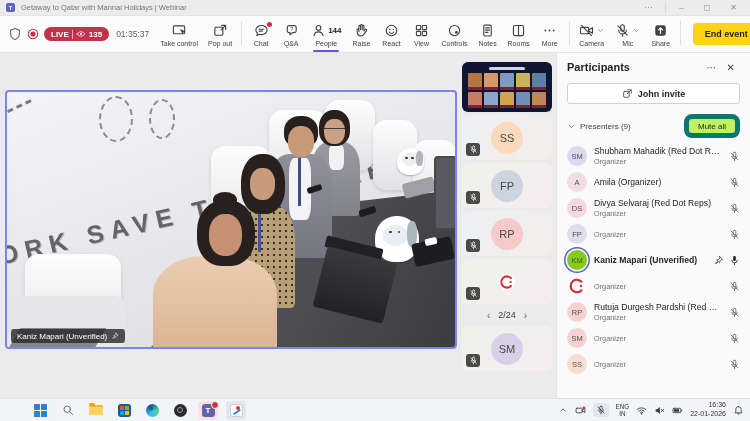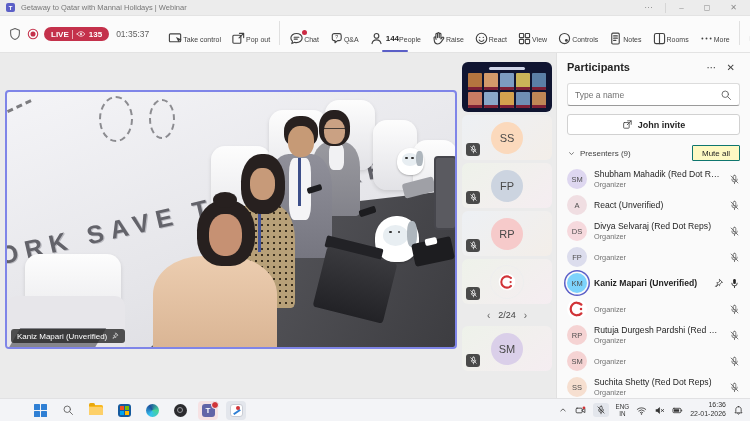--- a/index.html
+++ b/index.html
@@ -11,26 +11,26 @@
   
   .titlebar{position:absolute;left:0;top:0;width:750px;height:16px;background:#ececec;display:flex;align-items:center;padding:0 6px;gap:6px;border-bottom:1px solid #e3e3e3}
   .tlogo{width:9px;height:9px;border-radius:2px;background:var(--accent);color:#fff;font-size:6px;font-weight:bold;display:flex;align-items:center;justify-content:center}
   .ttitle{font-size:7.5px;color:#777}
   .tspacer{flex:1}
   .wctl{font-size:8px;color:#8a8a8a;padding:0 7px;cursor:default}
   .wdiv{width:1px;height:10px;background:#d6d6d6}
 
   
   .toolbar{position:absolute;left:0;top:16px;width:750px;height:37px;background:#fbfbfb;border-bottom:1px solid #e3e3e3;display:flex;align-items:center;padding:0 8px}
-  .tb-left{display:flex;align-items:center;gap:4px;margin-right:14px}
+  .tb-left{display:flex;align-items:center;gap:4px;margin-right:6px}
   .livebadge{display:flex;align-items:center;gap:3px;background:var(--live);color:#fff;border-radius:9px;padding:2px 7px;font-size:8px;font-weight:bold}
   .livebadge .sep{width:1px;height:9px;background:rgba(255,255,255,.6)}
   .timer{font-size:8.5px;color:#616161;margin-left:3px}
   #tb-center{display:flex;align-items:flex-end;height:100%;padding-bottom:3px}
-  .tbi{display:flex;align-items:center;justify-content:flex-start;padding:2px 5px;min-width:30px;position:relative;cursor:default}
+  .tbi{display:flex;flex-direction:column;align-items:center;justify-content:flex-start;padding:2px 5px;min-width:30px;position:relative;cursor:default}
   .tbi-top{position:relative;display:flex;align-items:center;gap:2px;height:17px}
   .tbi-label{font-size:7px;color:#424242;margin-top:1px;white-space:nowrap}
   .tbi-count{font-size:8px;font-weight:bold;color:#242424}
   .tbi-dot{position:absolute;top:0;right:-3px;width:5px;height:5px;border-radius:50%;background:#cc2b44}
   .tbi.active:after{content:"";position:absolute;bottom:-3px;left:50%;transform:translateX(-50%);width:26px;height:2.5px;border-radius:2px;background:var(--accent)}
   .tb-div{width:1px;height:24px;background:#e0e0e0;margin:0 4px;align-self:center}
   .chev svg{opacity:.75}
   .endbtn{background:var(--endbtn);color:#242424;font-size:9px;font-weight:bold;border:none;border-radius:4px;padding:6px 12px;margin:0 8px;white-space:nowrap;cursor:pointer}
 
   
@@ -68,21 +68,21 @@
   .phead{display:flex;align-items:center;margin-bottom:10px}
   .ptitle{font-size:11px;font-weight:bold;color:#242424}
   .phead .tspacer{flex:1}
   .pctl{font-size:10px;color:#424242;padding:0 5px;cursor:default}
   .searchbox{display:flex;align-items:center;height:23px;background:#fff;border:1px solid #dcdcdc;border-bottom-color:#9a9a9a;border-radius:3px;padding:0 7px;margin-bottom:8px}
   .searchbox input{flex:1;border:none;outline:none;background:transparent;font-size:8.5px;color:#242424;font-family:inherit}
   .searchbox input::placeholder{color:#707070}
   .invitebtn{width:100%;height:21px;background:#fff;border:1px solid #d1d1d1;border-radius:3px;display:flex;align-items:center;justify-content:center;gap:5px;font-size:9px;font-weight:bold;color:#242424;margin-bottom:10px;cursor:pointer;font-family:inherit}
   .sectionrow{display:flex;align-items:center;gap:4px;margin-bottom:5px}
   .sectionlabel{font-size:8px;color:#424242}
-  .muteall{margin-left:auto;background:#fef9c3;border:1px solid #0f766e;border-radius:1px;font-size:8px;color:#242424;padding:2.5px 9px;cursor:pointer;font-family:inherit}
+  .muteall{margin-left:auto;background:#bef264;border:5px solid #0f766e;border-radius:8px;font-size:8px;color:#242424;padding:2.5px 9px;cursor:pointer;font-family:inherit}
   .prow{display:flex;align-items:center;gap:7px;height:26px;cursor:default}
   .pav{width:20px;height:20px;border-radius:50%;flex:none;display:flex;align-items:center;justify-content:center;font-size:7.5px;color:#4f4f4f}
   .pav-active{box-shadow:0 0 0 1.5px #fafafa,0 0 0 3px var(--accent)}
   .pinfo{flex:1;min-width:0}
   .pname{font-size:8.6px;color:#242424;white-space:nowrap;overflow:hidden;text-overflow:ellipsis}
   .pname.bold{font-weight:bold}
   .prole{font-size:7.3px;color:#707070;margin-top:.5px}
   .picons{display:flex;align-items:center;gap:5px;flex:none}
 
   
@@ -507,29 +507,20 @@
       </div>
     </div>
 
   <div class="panel">
     <div class="phead">
       <span class="ptitle">Participants</span>
       <span class="tspacer"></span>
       <span class="pctl">⋯</span>
       <span class="pctl">✕</span>
     </div>
-    <div class="searchbox">
-      <input type="text" placeholder="Type a name" style="">
-      <span class="icn" id="ic-search">
-          <svg viewBox="0 0 16 16" width="12" height="12" fill="none" stroke="#616161" stroke-width="1.2" stroke-linecap="round" stroke-linejoin="round">
-            <circle cx="7" cy="7" r="4.3"></circle>
-            <path d="M10.3 10.3L14 14"></path>
-          </svg>
-        </span>
-    </div>
     <button class="invitebtn">
       <span class="icn" id="ic-invite">
           <svg viewBox="0 0 16 16" width="11" height="11" fill="none" stroke="#424242" stroke-width="1.2" stroke-linecap="round" stroke-linejoin="round">
             <rect x="2.4" y="5.2" width="8" height="8.2" rx="1"></rect>
             <path d="M8.2 2.6h5.2V7.8M13.2 2.8L7.6 8.4"></path>
           </svg>
         </span>
       <span>John invite</span>
     </button>
     <div class="sectionrow">
@@ -554,21 +545,21 @@
               <svg viewBox="0 0 16 16" width="11" height="11" fill="none" stroke="#616161" stroke-width="1.2" stroke-linecap="round" stroke-linejoin="round">
                 <rect x="6.1" y="1.8" width="3.8" height="7" rx="1.9"></rect>
                 <path d="M4 7.6a4 4 0 008 0M8 11.6V14M3 3l10 10"></path>
               </svg>
             </span>
     </div>
   </div>
         <div class="prow">
     <div class="pav" style="background:#f0dee2">A</div>
     <div class="pinfo">
-      <div class="pname">React (Unverified)</div>
+      <div class="pname">Amila (Organizer)</div>
 
     </div>
     <div class="picons">
 
       <span class="icn">
               <svg viewBox="0 0 16 16" width="11" height="11" fill="none" stroke="#616161" stroke-width="1.2" stroke-linecap="round" stroke-linejoin="round">
                 <rect x="6.1" y="1.8" width="3.8" height="7" rx="1.9"></rect>
                 <path d="M4 7.6a4 4 0 008 0M8 11.6V14M3 3l10 10"></path>
               </svg>
             </span>
@@ -599,21 +590,21 @@
 
       <span class="icn">
               <svg viewBox="0 0 16 16" width="11" height="11" fill="none" stroke="#616161" stroke-width="1.2" stroke-linecap="round" stroke-linejoin="round">
                 <rect x="6.1" y="1.8" width="3.8" height="7" rx="1.9"></rect>
                 <path d="M4 7.6a4 4 0 008 0M8 11.6V14M3 3l10 10"></path>
               </svg>
             </span>
     </div>
   </div>
         <div class="prow">
-    <div class="pav pav-active" style="background:#7dd3fc">KM</div>
+    <div class="pav pav-active" style="background:#84cc16">KM</div>
     <div class="pinfo">
       <div class="pname bold">Kaniz Mapari (Unverified)</div>
 
     </div>
     <div class="picons">
       <span class="icn">
               <svg viewBox="0 0 16 16" width="11" height="11" fill="none" stroke="#424242" stroke-width="1.2" stroke-linecap="round" stroke-linejoin="round">
                 <path d="M9.6 2.2l4.2 4.2-1.9.4-1.9 1.9-.5 2.5-1.6-1.6L4.5 13l-.9-.9 3.4-3.4L5.4 7.1l2.4-.5 1.9-1.9z"></path>
               </svg>
             </span>
@@ -673,21 +664,20 @@
               <svg viewBox="0 0 16 16" width="11" height="11" fill="none" stroke="#616161" stroke-width="1.2" stroke-linecap="round" stroke-linejoin="round">
                 <rect x="6.1" y="1.8" width="3.8" height="7" rx="1.9"></rect>
                 <path d="M4 7.6a4 4 0 008 0M8 11.6V14M3 3l10 10"></path>
               </svg>
             </span>
     </div>
   </div>
         <div class="prow">
     <div class="pav" style="background:#f6dfd0">SS</div>
     <div class="pinfo">
-      <div class="pname">Suchita Shetty (Red Dot Reps)</div>
       <div class="prole">Organizer</div>
     </div>
     <div class="picons">
 
       <span class="icn">
               <svg viewBox="0 0 16 16" width="11" height="11" fill="none" stroke="#616161" stroke-width="1.2" stroke-linecap="round" stroke-linejoin="round">
                 <rect x="6.1" y="1.8" width="3.8" height="7" rx="1.9"></rect>
                 <path d="M4 7.6a4 4 0 008 0M8 11.6V14M3 3l10 10"></path>
               </svg>
             </span>

